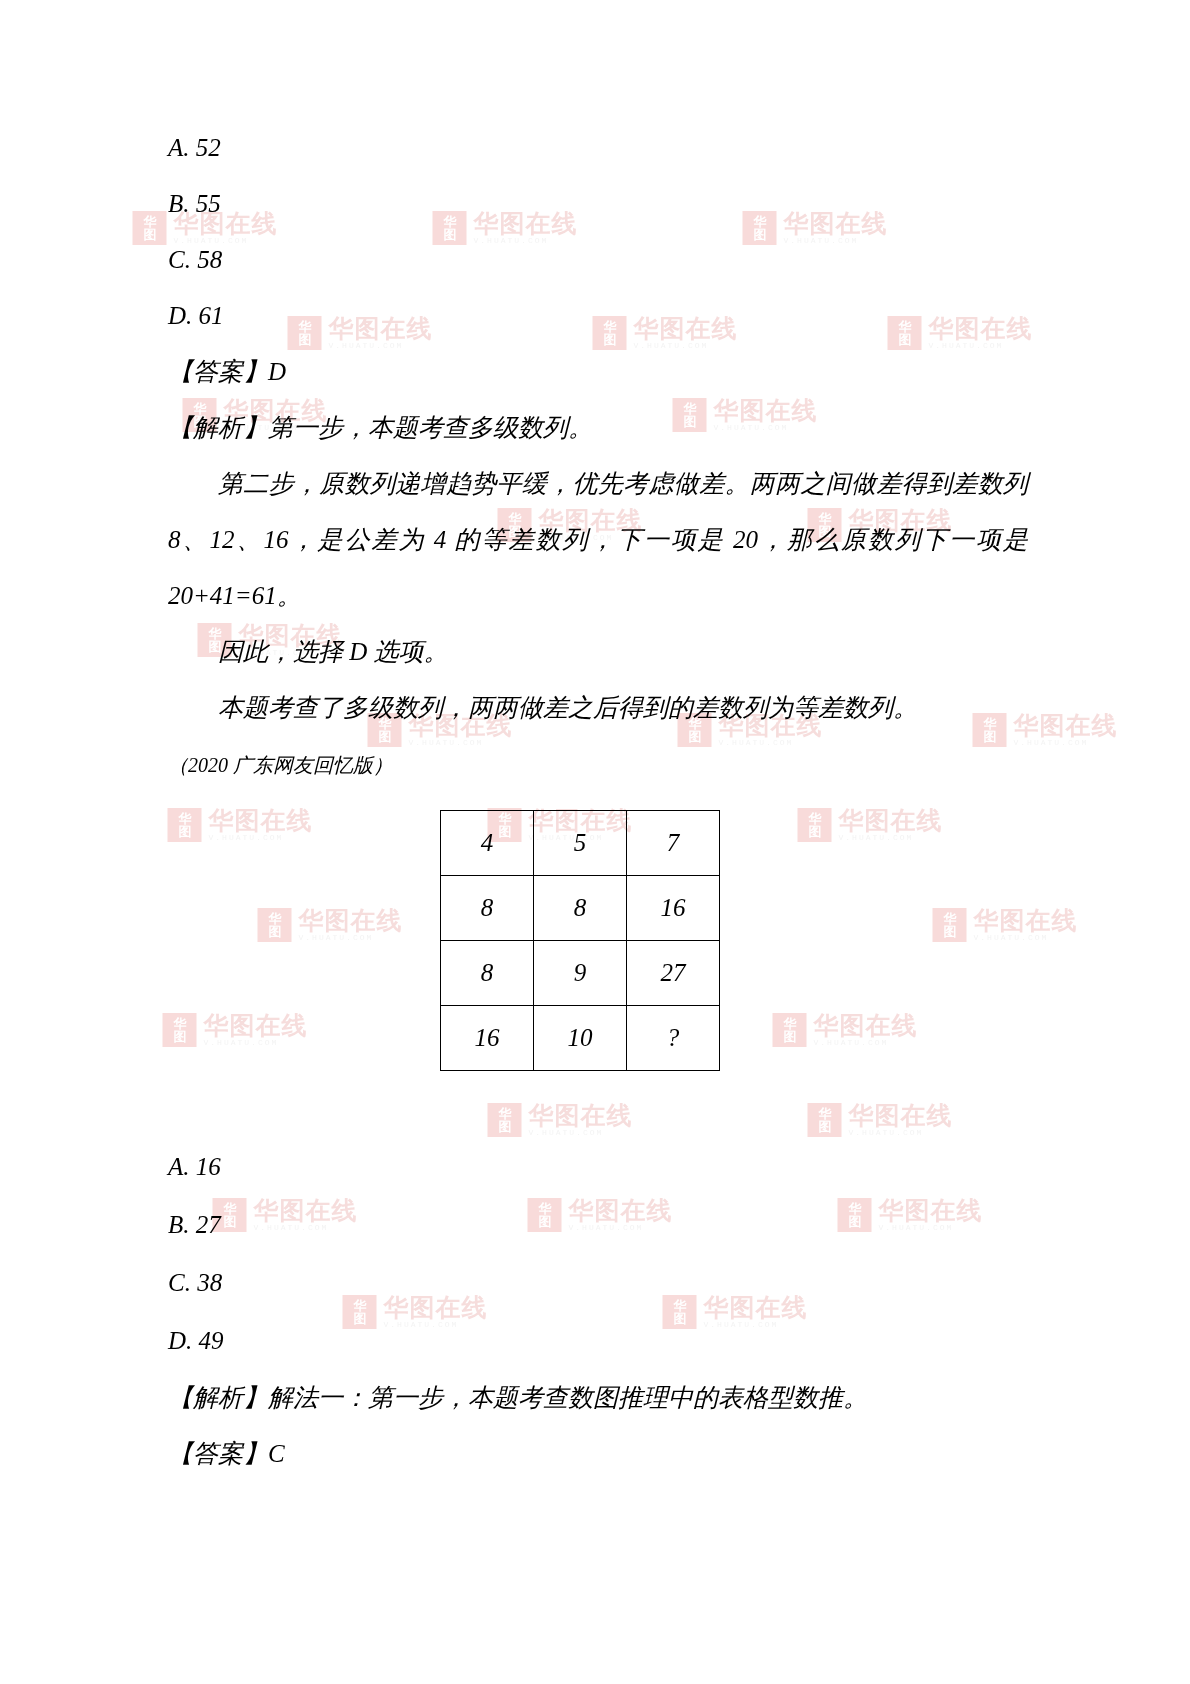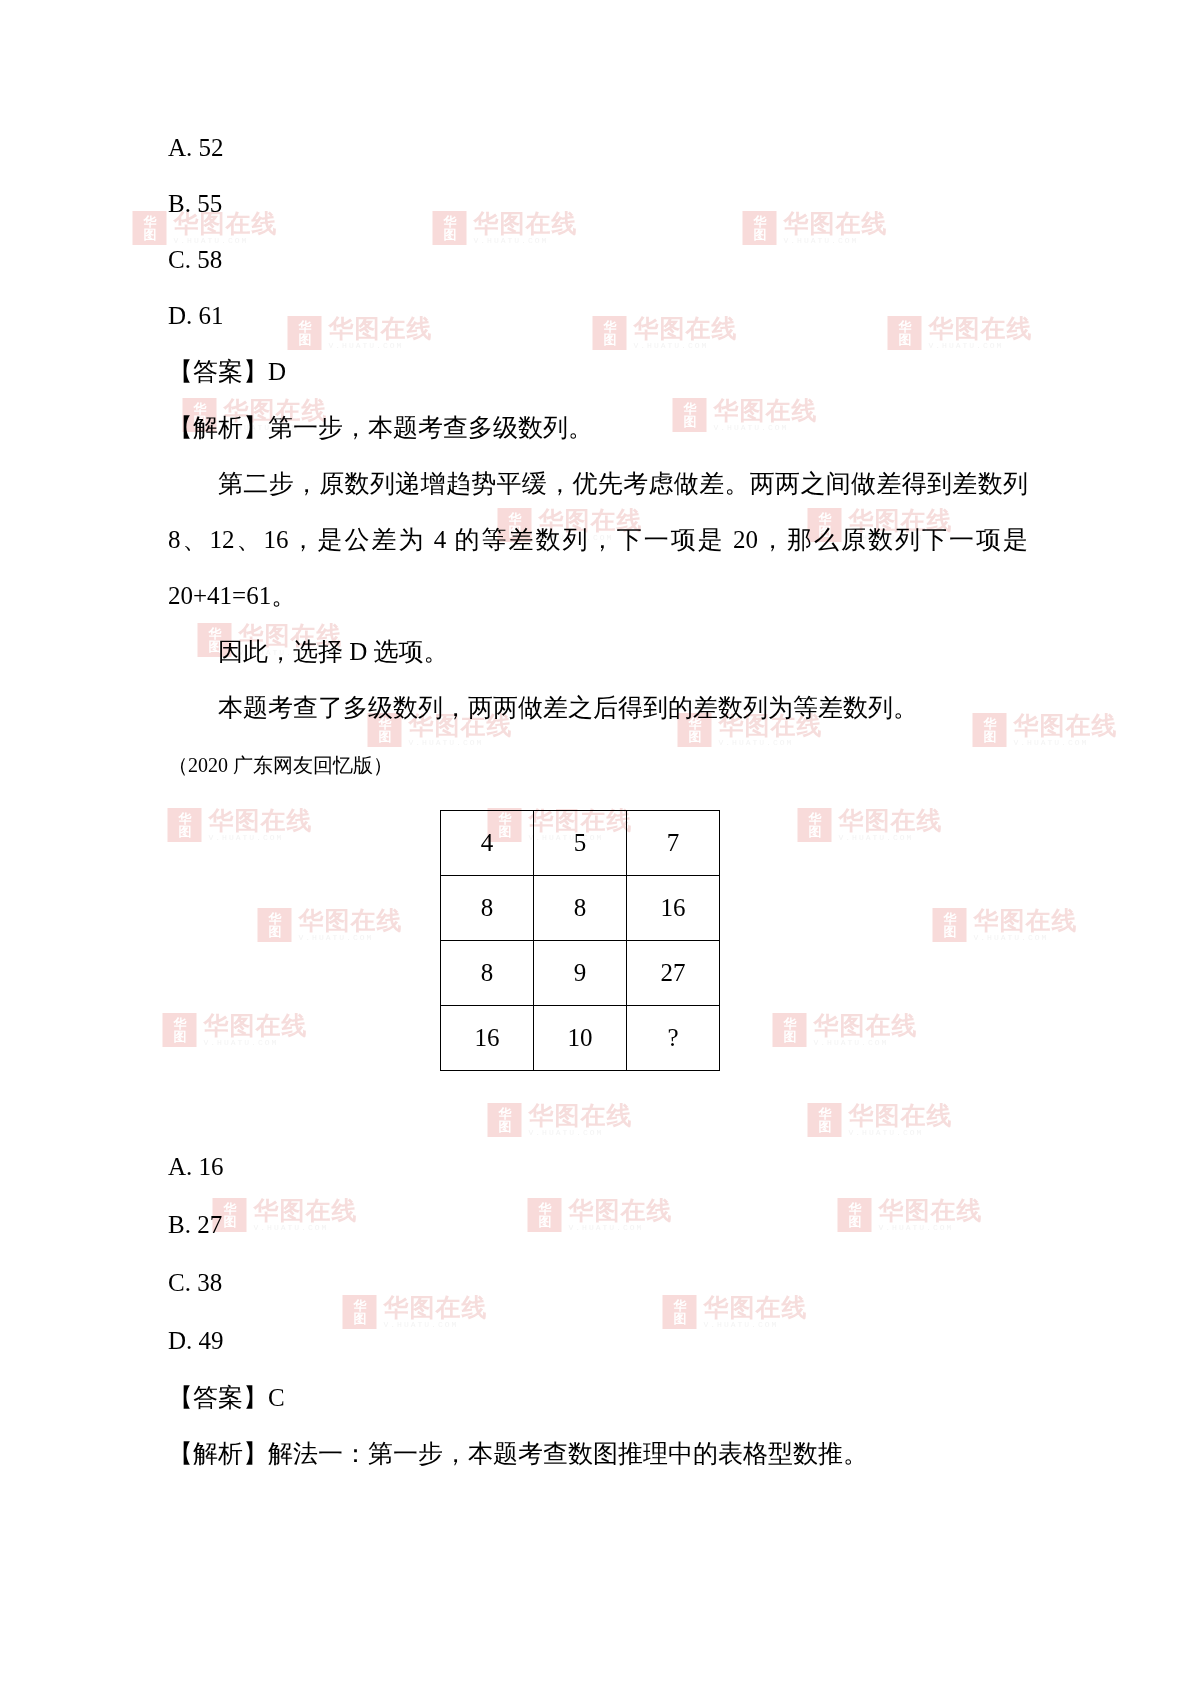--- a/index.html
+++ b/index.html
@@ -67,20 +67,21 @@
     color: #b4b4b4;
     letter-spacing: 2px;
   }
 
   
   .page {
     position: absolute;
     inset: 0;
     z-index: 2;
     padding: 0;
+    font-style: italic;
   }
   .content {
     position: absolute;
     left: 168px;
     top: 120px;
     width: 860px;
     font-size: 25px;
     line-height: 56px;
   }
   .opt {
@@ -468,17 +469,17 @@
       </tr>
     </tbody>
       </table>
   </div>
 
   <div class="lower">
     <div class="opt">A. 16</div>
     <div class="opt">B. 27</div>
     <div class="opt">C. 38</div>
     <div class="opt">D. 49</div>
+    <div class="para">【解析】解法一：第一步，本题考查数图推理中的表格型数推。</div>
     <div class="para">【答案】C</div>
-    <div class="para">【解析】解法一：第一步，本题考查数图推理中的表格型数推。</div>
   </div>
 
 </div>
 
 </body></html>

